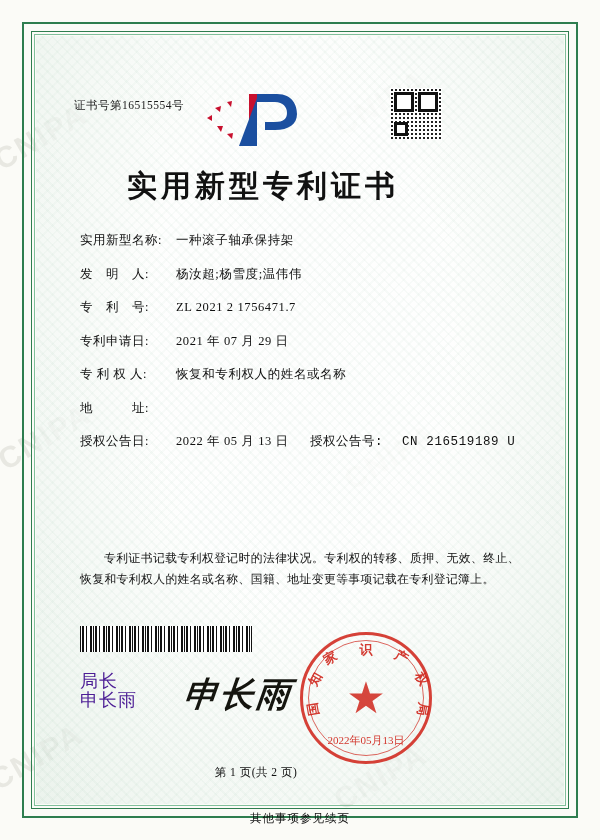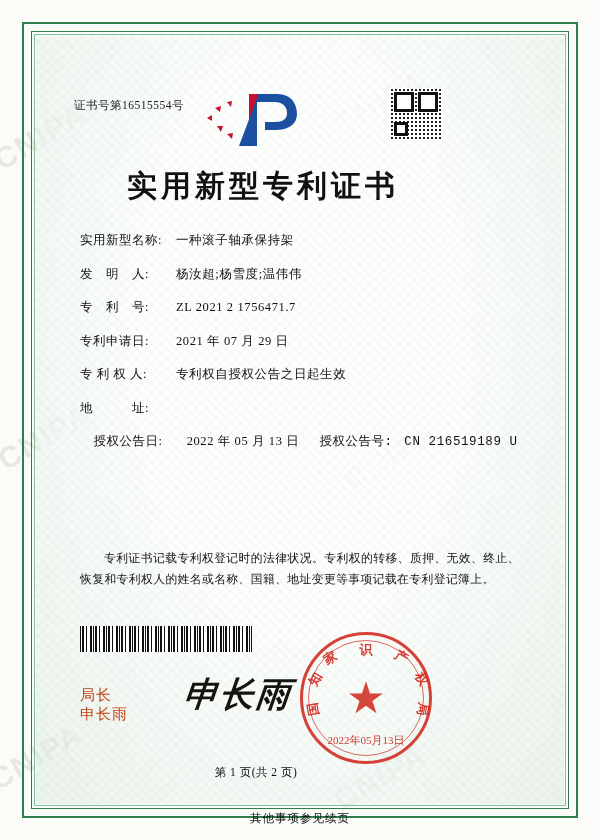--- a/index.html
+++ b/index.html
@@ -123,21 +123,21 @@
     margin-bottom: 16.5px;
     font-size: 12.5px;
     color: #111;
   }
   .row .lbl {
     width: 96px;
     flex: 0 0 96px;
     letter-spacing: 0.5px;
   }
   .row .val { flex: 1; letter-spacing: 0.6px; }
-  .row-split { display: flex; text-align: center; }
+  .row-split { display: flex; }
   .row-split .half { display: flex; align-items: baseline; }
   .row-split .half .lbl { width: 96px; flex: 0 0 96px; }
   .row-split .half2 .lbl { width: 92px; flex: 0 0 92px; }
   .para {
     position: absolute;
     left: 44px;
     width: 440px;
     font-size: 11.8px;
     line-height: 21px;
     color: #111;
@@ -152,24 +152,24 @@
     position: absolute;
     left: 44px; top: 590px;
     width: 172px; height: 26px;
     background: repeating-linear-gradient(90deg,
       #111 0 1px, #fff 1px 2px, #111 2px 4px, #fff 4px 6px,
       #111 6px 7px, #fff 7px 10px, #111 10px 12px, #fff 12px 13px);
   }
   
   .sig-label {
     position: absolute;
-    left: 44px; top: 650px;
-    font-size: 15px;
+    left: 44px; top: 636px;
+    font-size: 18px;
     line-height: 19px;
-    color: #c2410c;
+    color: #4c1d95;
     letter-spacing: 1px;
   }
   .sig-hand {
     position: absolute;
     left: 148px; top: 636px;
     font-size: 34px;
     font-family: "DejaVu Serif", serif;
     font-style: italic;
     font-weight: bold;
     color: #15150f;
@@ -289,21 +289,21 @@
       <div class="row">
         <span class="lbl">专　利　号:</span>
         <span class="val">ZL 2021 2 1756471.7</span>
       </div>
       <div class="row">
         <span class="lbl">专利申请日:</span>
         <span class="val">2021 年 07 月 29 日</span>
       </div>
       <div class="row">
         <span class="lbl">专 利 权 人:</span>
-        <span class="val">专利权自授权公告之日起生效</span>
+        <span class="val">恢复和专利权人的姓名或名称</span>
       </div>
       <div class="row">
         <span class="lbl">地　　　址:</span>
       </div>
       <div class="row row-split">
         <span class="half" style="flex:0 0 230px;">
           <span class="lbl">授权公告日:</span>
           <span class="val">2022 年 05 月 13 日</span>
         </span>
         <span class="half half2" style="flex:1;font-family:Liberation Mono, monospace;">

